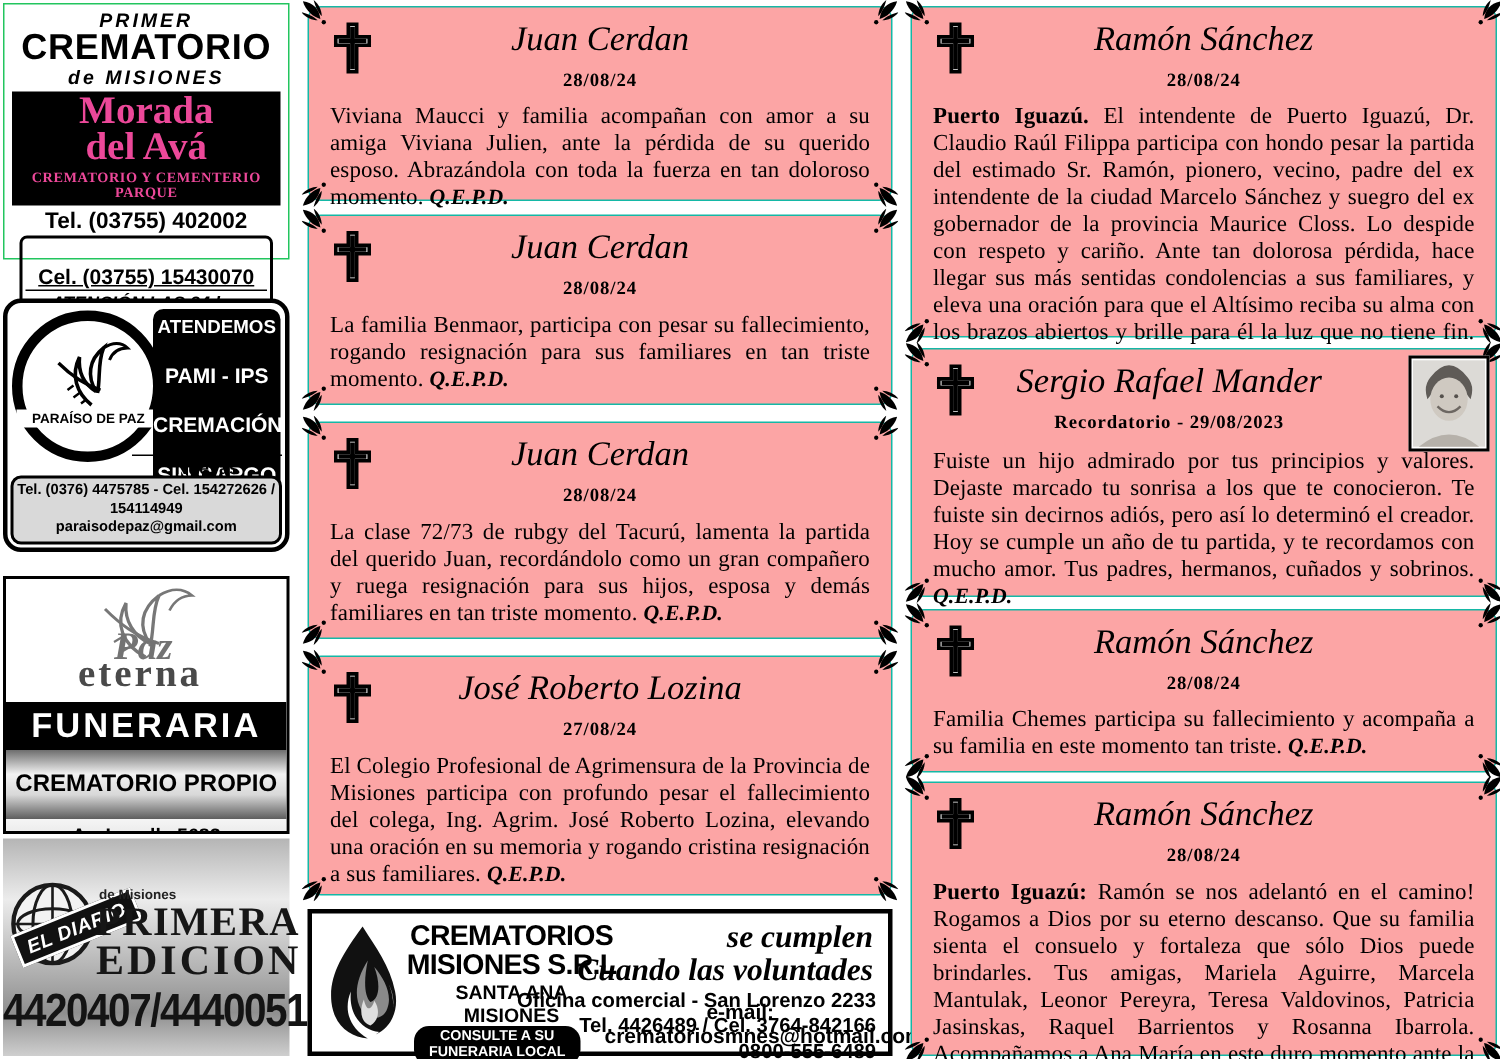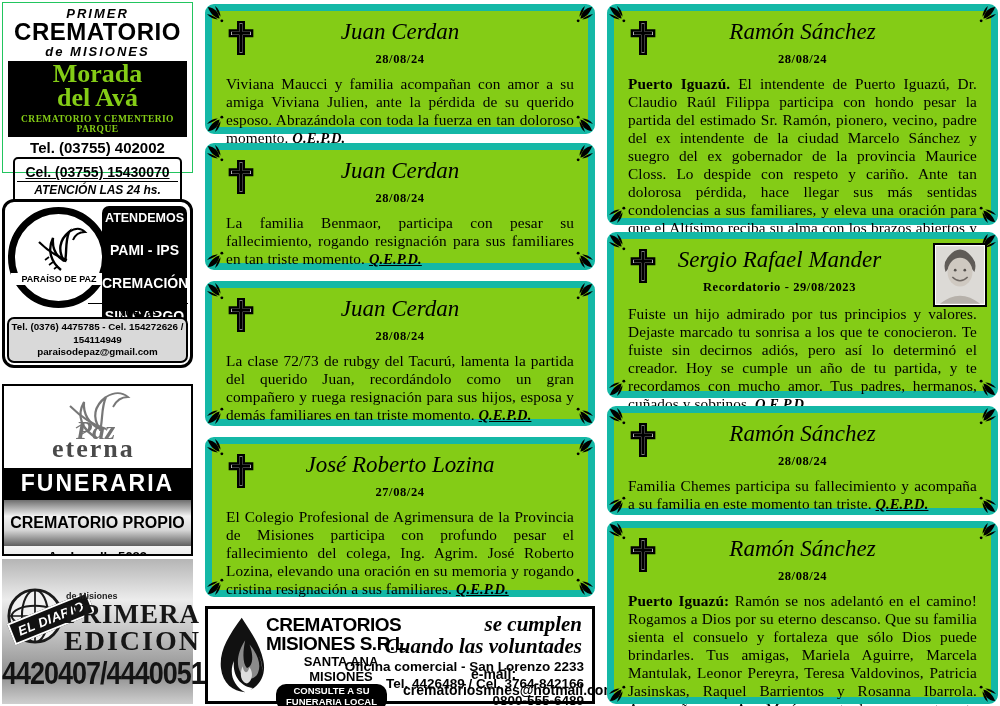--- a/index.html
+++ b/index.html
@@ -1,46 +1,46 @@
 <!DOCTYPE html>
 <html><head>
 <meta charset="utf-8">
 <style>
   * { margin:0; padding:0; box-sizing:border-box; }
   body { background:#888; font-family:"Liberation Sans", sans-serif; }
   #page { position:relative; width:1000px; height:706px; background:#fff; margin:0 auto; overflow:hidden; color:#000; }
 
   
-  .card { position:absolute; background:#84cc16; border:7px solid #14b8a6; border-radius:9px; padding:5px 14px 4px; }
+  .card { position:absolute; background:#fca5a5; border:1px solid #14b8a6; border-radius:9px; padding:5px 14px 4px; }
   .orn { position:absolute; width:18px; height:18px; }
   .orn.tl { top:-5px; left:-5px; }
   .orn.tr { top:-5px; right:-5px; transform:scaleX(-1); }
   .orn.bl { bottom:-5px; left:-5px; transform:scaleY(-1); }
   .orn.br { bottom:-5px; right:-5px; transform:scale(-1,-1); }
   .cross { position:absolute; left:16px; top:9px; width:26px; height:36px; }
   .obit-title { text-align:center; font:italic 23px "Liberation Serif", serif; margin-top:3px; }
   .obit-date { text-align:center; font:bold 12.5px "Liberation Serif", serif; letter-spacing:.6px; margin:7px 0 8px; }
   .obit-body { font:15.3px/1.18 "Liberation Serif", serif; text-align:justify; letter-spacing:.1px; }
   .obit-body b { font-weight:bold; }
-  .qepd { font:bold italic 14.5px "Liberation Serif", serif;text-decoration:underline; }
+  .qepd { font:bold italic 14.5px "Liberation Serif", serif; }
   .photo { position:absolute; top:4px; right:4px; width:54px; height:64px; border:2px solid #000; background:#fff; padding:1px; }
   .photo svg { width:100%; height:100%; display:block; }
 
   
   .ad { position:absolute; left:2px; width:191px; background:#fff; }
   
   #ad1 { top:2px; height:171px; border:1px solid #22c55e; text-align:center; }
   .a1-primer { font:italic bold 13px "Liberation Sans", sans-serif; letter-spacing:2px; margin-top:3px; }
   .a1-crema  { font:bold 24px "Liberation Sans", sans-serif; letter-spacing:.5px; line-height:.95; }
   .a1-demis  { font:italic bold 13px "Liberation Sans", sans-serif; letter-spacing:2px; }
-  .a1-black  { background:#000; color:#84cc16; margin:2px 5px 0; padding:1px 0 3px; }
+  .a1-black  { background:#000; color:#ec4899; margin:2px 5px 0; padding:1px 0 3px; }
   .a1-name   { font:bold 26px "Liberation Serif", serif; line-height:.95; }
   .a1-sub    { font:bold 9.5px "Liberation Serif", serif; letter-spacing:.4px; margin-top:3px; }
   .a1-tel    { font:bold 15px "Liberation Sans", sans-serif; margin-top:2px; }
-  .a1-box    { border:2px solid #000; border-radius:5px; margin:1px 10px 0; padding:4px 2px; }
+  .a1-box    { border:2px solid #000; border-radius:5px; margin:1px 10px 0; padding:16px 2px; }
   .a1-cel    { font:bold 14px "Liberation Sans", sans-serif; text-decoration:underline; border-bottom:1.5px solid #000; padding:1px 0; }
   .a1-aten   { font:italic bold 12px "Liberation Sans", sans-serif; padding:1px 0; }
   .a1-mail   { font:bold 9.5px "Liberation Sans", sans-serif; margin-top:2px; }
   .a1-web    { font:bold 10.5px "Liberation Sans", sans-serif; }
 
   
   #ad2 { top:199px; height:169px; border:3px solid #000; border-radius:12px; overflow:hidden; }
   .a2-circle { position:absolute; left:3px; top:5px; width:101px; height:101px; border:7px solid #000; border-radius:50%; background:#fff; }
   .a2-circle svg { position:absolute; left:8px; top:2px; width:74px; height:70px; }
   .a2-logotext { position:absolute; left:-4px; bottom:16px; width:96px; text-align:center; font:bold 9px "Liberation Sans", sans-serif; background:#fff; padding:1px 0; }
@@ -66,21 +66,21 @@
   .a4-logo { position:absolute; left:4px; top:28px; width:58px; height:58px; }
   .a4-banner { position:absolute; left:6px; top:48px; background:#111; color:#fff; font:italic bold 13px "Liberation Sans", sans-serif; padding:2px 6px; transform:rotate(-22deg); border:2px solid #fff; letter-spacing:.5px; }
   .a4-demis { position:absolute; left:64px; top:32px; font:bold 9px "Liberation Sans", sans-serif; color:#222; }
   .a4-t1 { position:absolute; left:62px; top:40px; font:bold 27px "Liberation Serif", serif; letter-spacing:1px; color:#161616; }
   .a4-t2 { position:absolute; left:62px; top:66px; font:bold 28px "Liberation Serif", serif; letter-spacing:2px; color:#161616; }
   .a4-phones { position:absolute; left:0; bottom:14px; width:100%; text-align:center; font:bold 27px "Liberation Sans", sans-serif; letter-spacing:-1px; color:#141414; transform:scaleY(1.15); }
 
   
   #adm { position:absolute; left:205px; top:606px; width:390px; height:98px; border:3px solid #000; background:#fff; }
   .am-flame { position:absolute; left:6px; top:5px; width:52px; height:82px; }
-  .am-name { position:absolute; left:58px; top:6px; width:150px; text-align:left; font:bold 19px/1 "Liberation Sans", sans-serif; letter-spacing:-.5px; }
+  .am-name { position:absolute; left:58px; top:6px; width:150px; text-align:center; font:bold 19px/1 "Liberation Sans", sans-serif; letter-spacing:-.5px; }
   .am-city { position:absolute; left:58px; top:46px; width:150px; text-align:center; font:bold 13px/1.15 "Liberation Sans", sans-serif; }
   .am-pill { position:absolute; left:68px; top:75px; background:#000; color:#fff; border-radius:10px; text-align:center; font:bold 9.5px/1.15 "Liberation Sans", sans-serif; padding:2px 10px; }
   .am-slogan { position:absolute; right:10px; top:4px; text-align:right; font:italic bold 21px/1.05 "Liberation Serif", serif; }
   .am-lines { position:absolute; right:8px; top:50px; text-align:right; font:bold 13.5px/1.25 "Liberation Sans", sans-serif; }
   .am-email { position:absolute; left:195px; right:8px; bottom:3px; text-align:center; font:bold 14px "Liberation Sans", sans-serif; }
 
   svg { display:block; }
 </style>
 </head>
 <body>

